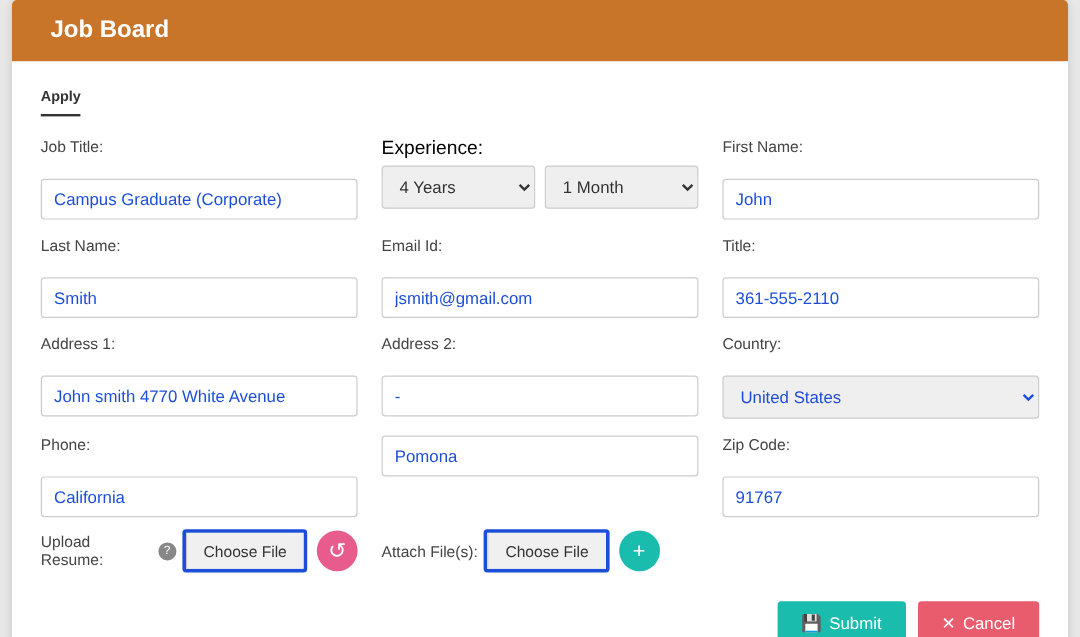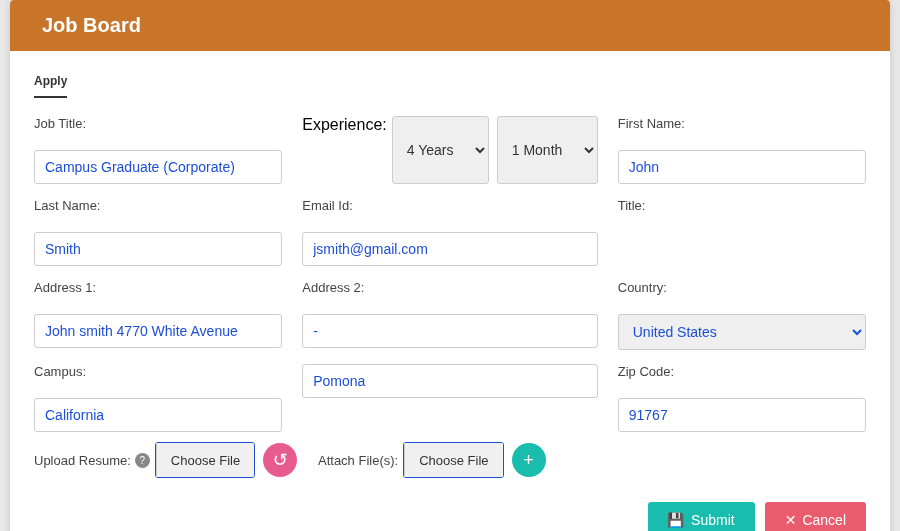--- a/index.html
+++ b/index.html
@@ -57,21 +57,21 @@
       border: 1px solid #ccc;
       border-radius: 3px;
       padding: 8px 10px;
       font-size: 14px;
       color: #1d4ed8;
       outline: none;
       width: 100%;
     }
     .experience-group {
       display: flex;
-      flex-direction: row;
+      flex-direction: column;
       gap: 5px;
     }
     .experience-row {
       display: flex;
       gap: 8px;
     }
     .experience-row select {
       flex: 1;
       border: 1px solid #ccc;
       border-radius: 3px;
@@ -110,21 +110,21 @@
       justify-content: center;
       cursor: pointer;
     }
     .file-input-row {
       display: flex;
       align-items: center;
       gap: 8px;
     }
     .file-input-box {
       display: flex;
-      border: 1px solid #1d4ed8;
+      border: 3px solid #1d4ed8;
       border-radius: 3px;
       overflow: hidden;
       flex: 1;
       height: 36px;
     }
     .file-input-blank {
       flex: 1;
       background: #f5f5f5;
     }
     .file-input-btn {
@@ -246,20 +246,21 @@
         <input type="text" value="Smith" style="">
       </div>
 
       <div class="form-group">
         <label>Email Id:</label>
         <input type="text" value="jsmith@gmail.com" style="">
       </div>
 
       <div class="form-group">
         <label>Title:</label>
+        <input type="text" value="361-555-2110" style="">
       </div>
 
       <div class="form-group">
         <label>Address 1:</label>
         <input type="text" value="John smith 4770 White Avenue" style="">
       </div>
 
       <div class="form-group">
         <label>Address 2:</label>
         <input type="text" value="-" style="">
@@ -269,21 +270,21 @@
         <label>Country:</label>
         <select>
           <option selected="">United States</option>
           <option>Canada</option>
           <option>United Kingdom</option>
           <option>Australia</option>
         </select>
       </div>
 
       <div class="form-group">
-        <label>Campus:</label>
+        <label>Phone:</label>
         <input type="text" value="California" style="">
       </div>
 
       <div class="form-group">
         <input type="text" value="Pomona" style="">
       </div>
 
       <div class="form-group">
         <label>Zip Code:</label>
         <input type="text" value="91767" style="">

